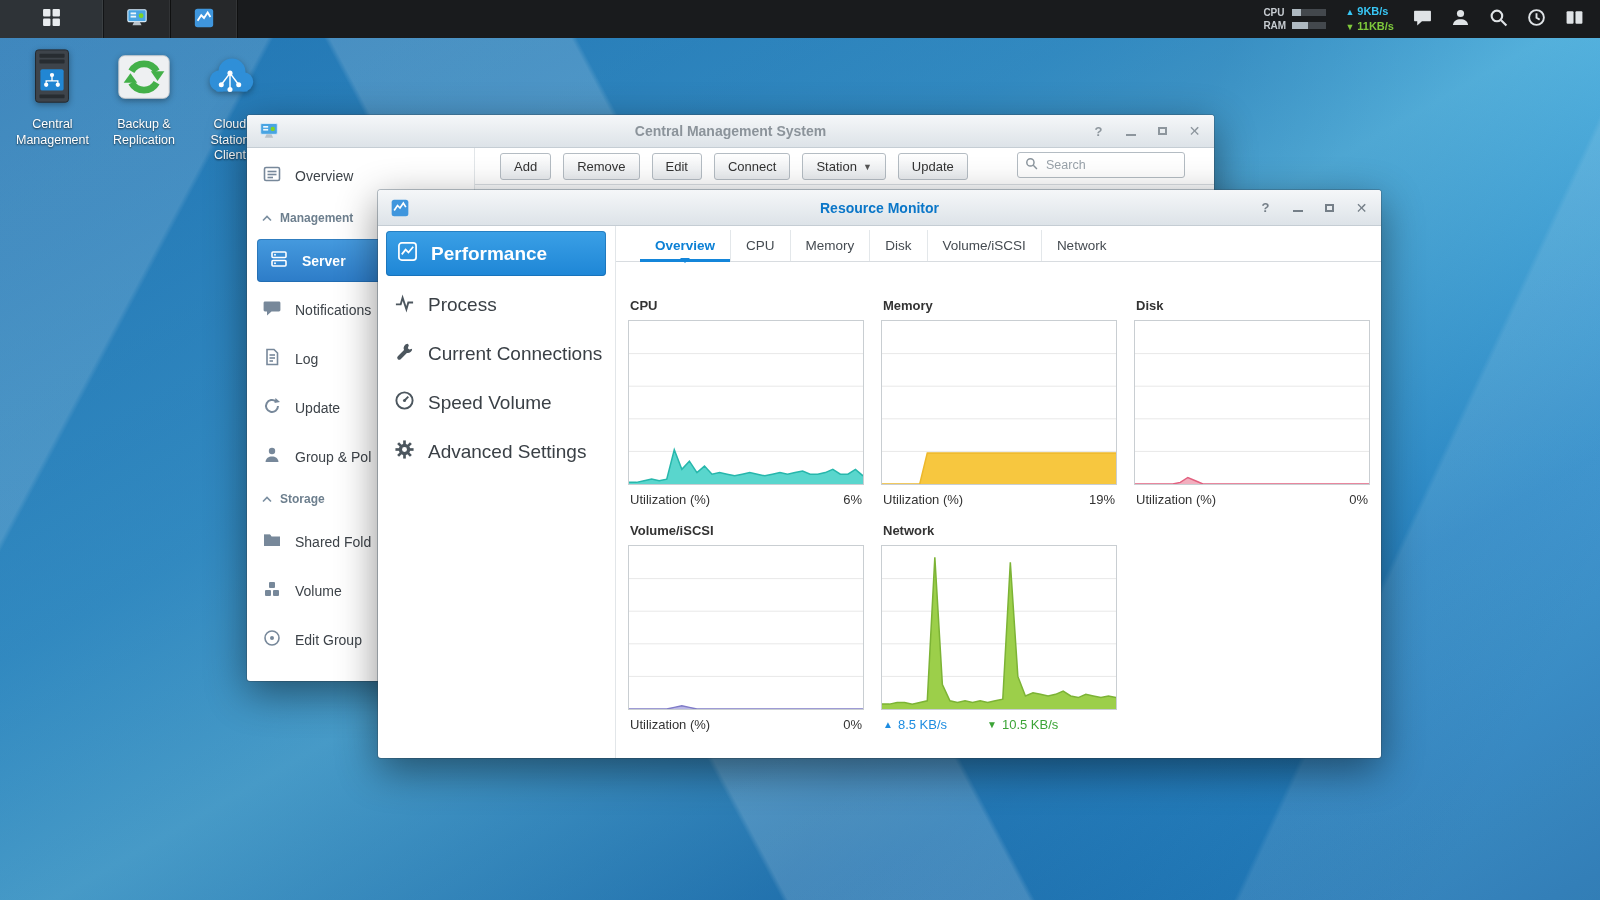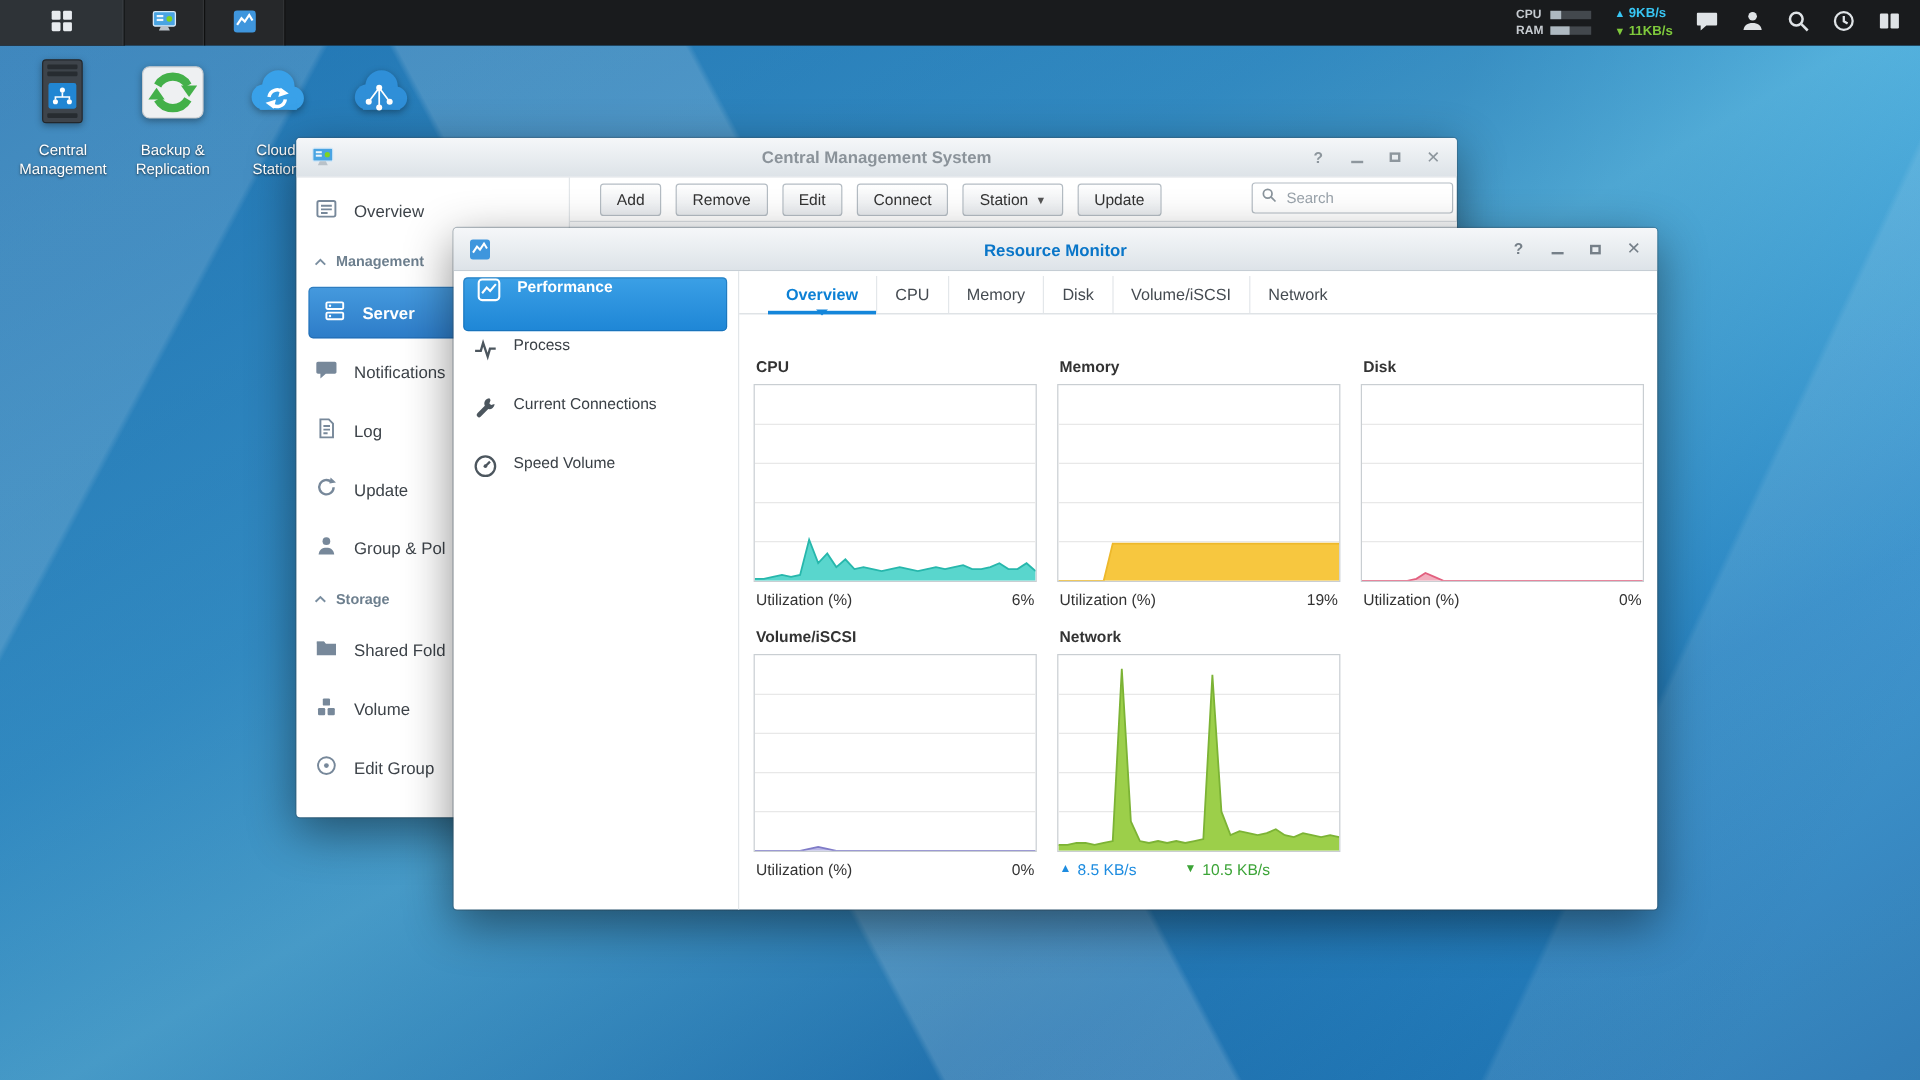--- a/index.html
+++ b/index.html
@@ -91,34 +91,34 @@
   .cs-item.selected svg { color:#fff; }
   .cms-content { flex:1; position:relative; }
   .cms-toolbar { height:32px; padding:2px 0 0 25px; display:flex; align-items:flex-end; gap:12px; }
   .btn {
     height:27px; padding:0 13px; font-size:13px; color:#333;
     background:linear-gradient(#fefefe,#e9ecef); border:1px solid #b4bcc3; border-radius:3px;
     display:inline-flex; align-items:center; gap:6px; cursor:pointer; white-space:nowrap;
   }
   .btn .caret { font-size:9px; color:#555; }
   .search-box {
-    position:absolute; right:3px; top:4px; width:168px; height:26px;
+    position:absolute; right:29px; top:4px; width:168px; height:26px;
     border:1px solid #b4bcc3; border-radius:3px; background:#fff;
     display:flex; align-items:center; padding:0 7px; gap:6px;
   }
   .search-box svg { width:13px; height:13px; color:#8a949c; flex:0 0 auto; }
   .search-box input { border:none; outline:none; flex:1; font-size:12.5px; color:#333; min-width:0; font-family:inherit; }
   .search-box input::placeholder { color:#9aa3ab; }
   .cms-grid-header { height:25px; margin-top:4px; background:linear-gradient(#fafbfc,#eef1f3);
     border-top:1px solid #d9dee2; border-bottom:1px solid #d9dee2; }
 
   
   .rm-body { display:flex; height:calc(100% - 36px); }
   .rm-side { width:238px; border-right:1px solid #e2e6e9; padding-top:5px; flex:0 0 auto; }
-  .rm-item { height:49px; display:flex; align-items:flex-start; gap:13px; padding-left:16px; font-size:13px; color:#3a4046; cursor:pointer; }
+  .rm-item { height:49px; display:flex; align-items:center; gap:13px; padding-left:16px; font-size:19px; color:#3a4046; cursor:pointer; }
   .rm-item svg { width:21px; height:21px; color:#4c565e; flex:0 0 auto; }
   .rm-item.selected { margin:0 9px 4px 8px; height:45px; padding-left:11px; border-radius:4px;
     background:linear-gradient(#3ba0e6,#1e86d6); color:#fff; font-weight:bold;
     box-shadow:inset 0 0 0 1px rgba(18,95,160,0.5); }
   .rm-item.selected svg { color:#fff; }
   .rm-main { flex:1; display:flex; flex-direction:column; min-width:0; }
   .rm-tabs { margin-top:4px; padding-left:24px; display:flex; border-bottom:1px solid #d8dce0; }
   .tab { position:relative; height:31px; line-height:31px; padding:0 15px; font-size:13.5px; color:#454b51;
     border-right:1px solid #e3e7ea; cursor:pointer; white-space:nowrap; }
   .tab:last-child { border-right:none; }
@@ -246,37 +246,20 @@
     <span>
       <svg viewBox="0 0 64 64" width="62" height="62">
           <rect x="6" y="10" width="52" height="44" rx="6" fill="#eef0f2" stroke="#c8ccd0"></rect>
           <path d="M19 26 A15 15 0 0 1 45 26" stroke="#43b049" stroke-width="7" fill="none"></path>
           <polygon points="39,26 53,26 46,36" fill="#43b049"></polygon>
           <path d="M45 38 A15 15 0 0 1 19 38" stroke="#43b049" stroke-width="7" fill="none"></path>
           <polygon points="25,38 11,38 18,28" fill="#43b049"></polygon>
         </svg>
     </span>
     <span class="lbl">Backup &amp; Replication</span>
-  </div>
-  <div class="dicon">
-    <span>
-      <svg viewBox="0 0 64 64" width="62" height="62">
-          <g fill="#39a1e9">
-            <circle cx="22" cy="36" r="11"></circle>
-            <circle cx="34" cy="27" r="14"></circle>
-            <circle cx="46" cy="37" r="10"></circle>
-            <rect x="18" y="36" width="32" height="11"></rect>
-          </g>
-          <path d="M26 36a7 7 0 0 1 12-4" stroke="#fff" stroke-width="3" fill="none"></path>
-          <polygon points="36,28 43,33 34,36" fill="#fff"></polygon>
-          <path d="M40 38a7 7 0 0 1-12 4" stroke="#fff" stroke-width="3" fill="none"></path>
-          <polygon points="30,46 23,41 32,38" fill="#fff"></polygon>
-        </svg>
-    </span>
-    <span class="lbl">Cloud Station</span>
   </div>
   <div class="dicon">
     <span>
       <svg viewBox="0 0 64 64" width="62" height="62">
           <g fill="#2f8fd8">
             <circle cx="22" cy="36" r="11"></circle>
             <circle cx="34" cy="27" r="14"></circle>
             <circle cx="46" cy="37" r="10"></circle>
             <rect x="18" y="36" width="32" height="11"></rect>
           </g>
@@ -474,20 +457,33 @@
         <span>Current Connections</span>
       </div>
       <div class="rm-item">
         <span><svg viewBox="0 0 22 22" width="21" height="21">
               <circle cx="11" cy="11" r="8.5" fill="none" stroke="currentColor" stroke-width="2"></circle>
               <path d="M11 11L15 7" stroke="currentColor" stroke-width="2"></path>
               <circle cx="11" cy="11" r="1.6" fill="currentColor"></circle>
             </svg></span>
         <span>Speed Volume</span>
       </div>
+      <div class="rm-item">
+        <span><svg viewBox="0 0 22 22" fill="currentColor" width="21" height="21">
+              <g>
+                <rect x="9.6" y="1.5" width="2.8" height="19"></rect>
+                <rect x="9.6" y="1.5" width="2.8" height="19" transform="rotate(45 11 11)"></rect>
+                <rect x="9.6" y="1.5" width="2.8" height="19" transform="rotate(90 11 11)"></rect>
+                <rect x="9.6" y="1.5" width="2.8" height="19" transform="rotate(135 11 11)"></rect>
+              </g>
+              <circle cx="11" cy="11" r="6"></circle>
+              <circle cx="11" cy="11" r="2.6" fill="#fff"></circle>
+            </svg></span>
+        <span>Advanced Settings</span>
+      </div>
     </div>
     <div class="rm-main">
       <div class="rm-tabs">
         <div class="tab selected">Overview</div>
         <div class="tab">CPU</div>
         <div class="tab">Memory</div>
         <div class="tab">Disk</div>
         <div class="tab">Volume/iSCSI</div>
         <div class="tab">Network</div>
       </div>

